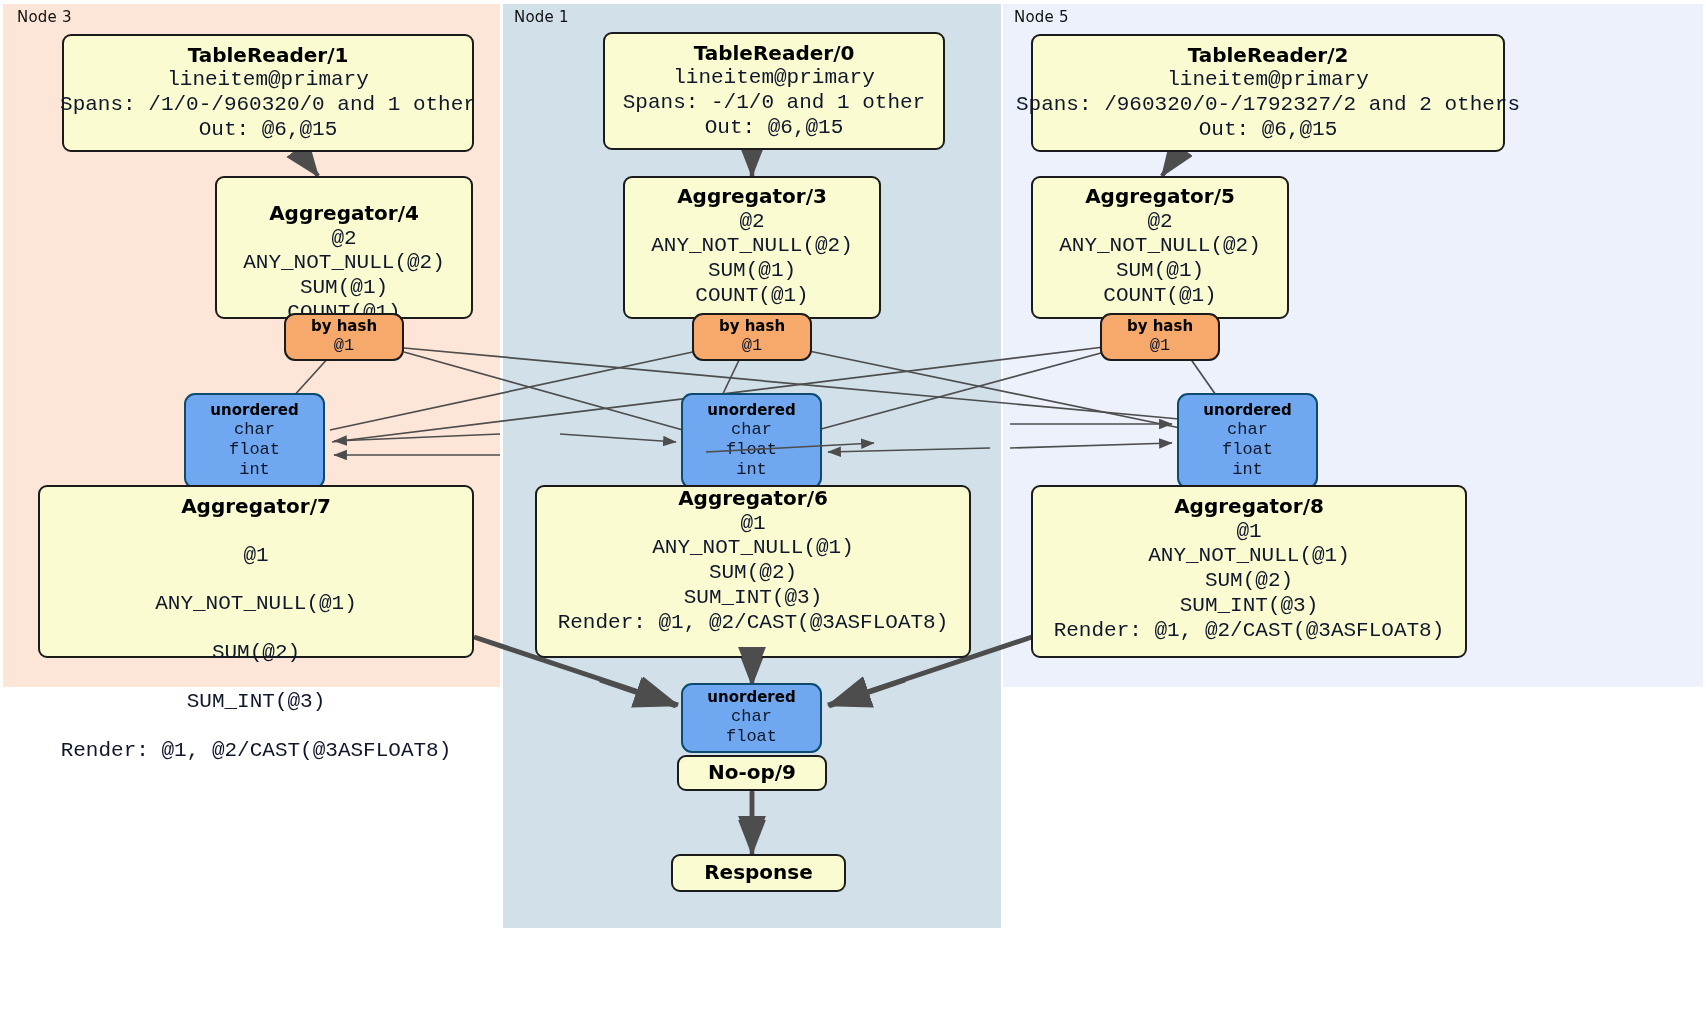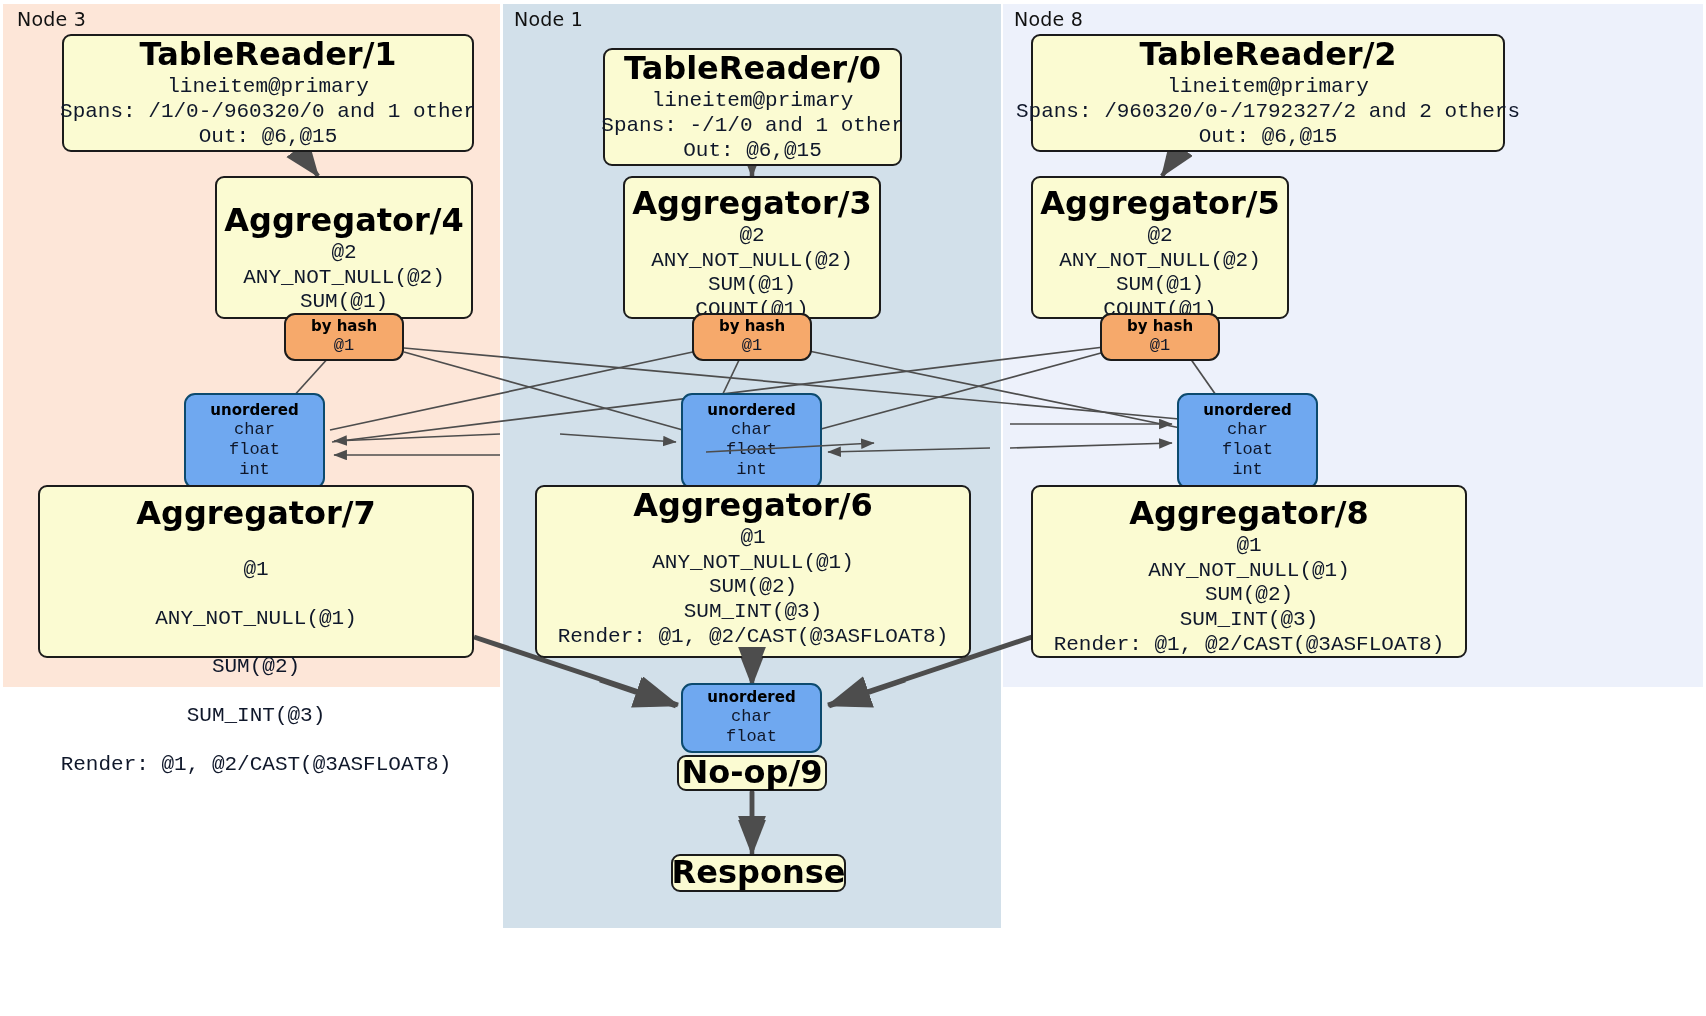--- a/index.html
+++ b/index.html
@@ -18,21 +18,21 @@
     overflow: hidden;
   }
 
   
   .region {
     position: absolute;
     box-sizing: border-box;
   }
   .region-label {
     position: absolute;
-    font-size: 19px;
+    font-size: 15px;
     color: #111111;
     letter-spacing: 0.2px;
     white-space: nowrap;
   }
 
   
   .gbox {
     position: absolute;
     box-sizing: border-box;
     display: flex;
@@ -53,21 +53,21 @@
     border: 2px solid #1b1b1b;
     border-radius: 11px;
   }
   .sync {
     background: #6fa8f0;
     border: 2px solid #0c4a6e;
     border-radius: 11px;
   }
   .gbox .ttl {
     font-weight: bold;
-    font-size: 32px;
+    font-size: 20px;
     color: #000;
     padding-bottom: 1px;
   }
   .gbox .ttl.sm {
     font-size: 15px;
   }
   .gbox .ln {
     font-size: 21px;
     color: #0f172a;
     white-space: nowrap;
@@ -101,21 +101,21 @@
 <body>
 
 <div id="canvas">
 
   <div class="region" style="left:3px; top:4px; width:497px; height:683px; background:#fde6d8;"></div>
   <div class="region" style="left:503px; top:4px; width:498px; height:924px; background:#d2e0ea;"></div>
   <div class="region" style="left:1003px; top:4px; width:700px; height:683px; background:#edf1fb;"></div>
 
   <div class="region-label" style="left:17px; top:8px;">Node 3</div>
   <div class="region-label" style="left:514px; top:8px;">Node 1</div>
-  <div class="region-label" style="left:1014px; top:8px;">Node 8</div>
+  <div class="region-label" style="left:1014px; top:8px;">Node 5</div>
 
   <svg id="edges" viewBox="0 0 1706 1016" xmlns="http://www.w3.org/2000/svg">
     <defs>
       <marker id="ah" markerWidth="9" markerHeight="9" refX="7.6" refY="3.1" orient="auto" markerUnits="strokeWidth">
         <path d="M0,0 L8,3.1 L0,6.2 z" fill="#4d4d4d"></path>
       </marker>
       <marker id="ahThin" markerWidth="10" markerHeight="10" refX="8.4" refY="3.2" orient="auto" markerUnits="strokeWidth">
         <path d="M0,0 L8.6,3.2 L0,6.4 z" fill="#4d4d4d"></path>
       </marker>
     </defs>
@@ -145,21 +145,21 @@
     <path d="M752,790 L752,854" stroke="#4d4d4d" stroke-width="4.5" fill="none" marker-end="url(#ah)"></path>
   </svg>
 
   <div class="gbox proc" style="left:62px; top:34px; width:412px; height:118px;">
     <div class="ttl">TableReader/1</div>
     <div class="ln">lineitem@primary</div>
     <div class="ln">Spans: /1/0-/960320/0 and 1 other</div>
     <div class="ln">Out: @6,@15</div>
   </div>
 
-  <div class="gbox proc" style="left:603px; top:48px; width:299px; height:118px;">
+  <div class="gbox proc" style="left:603px; top:32px; width:342px; height:118px;">
     <div class="ttl">TableReader/0</div>
     <div class="ln">lineitem@primary</div>
     <div class="ln">Spans: -/1/0 and 1 other</div>
     <div class="ln">Out: @6,@15</div>
   </div>
 
   <div class="gbox proc" style="left:1031px; top:34px; width:474px; height:118px;">
     <div class="ttl">TableReader/2</div>
     <div class="ln">lineitem@primary</div>
     <div class="ln">Spans: /960320/0-/1792327/2 and 2 others</div>

